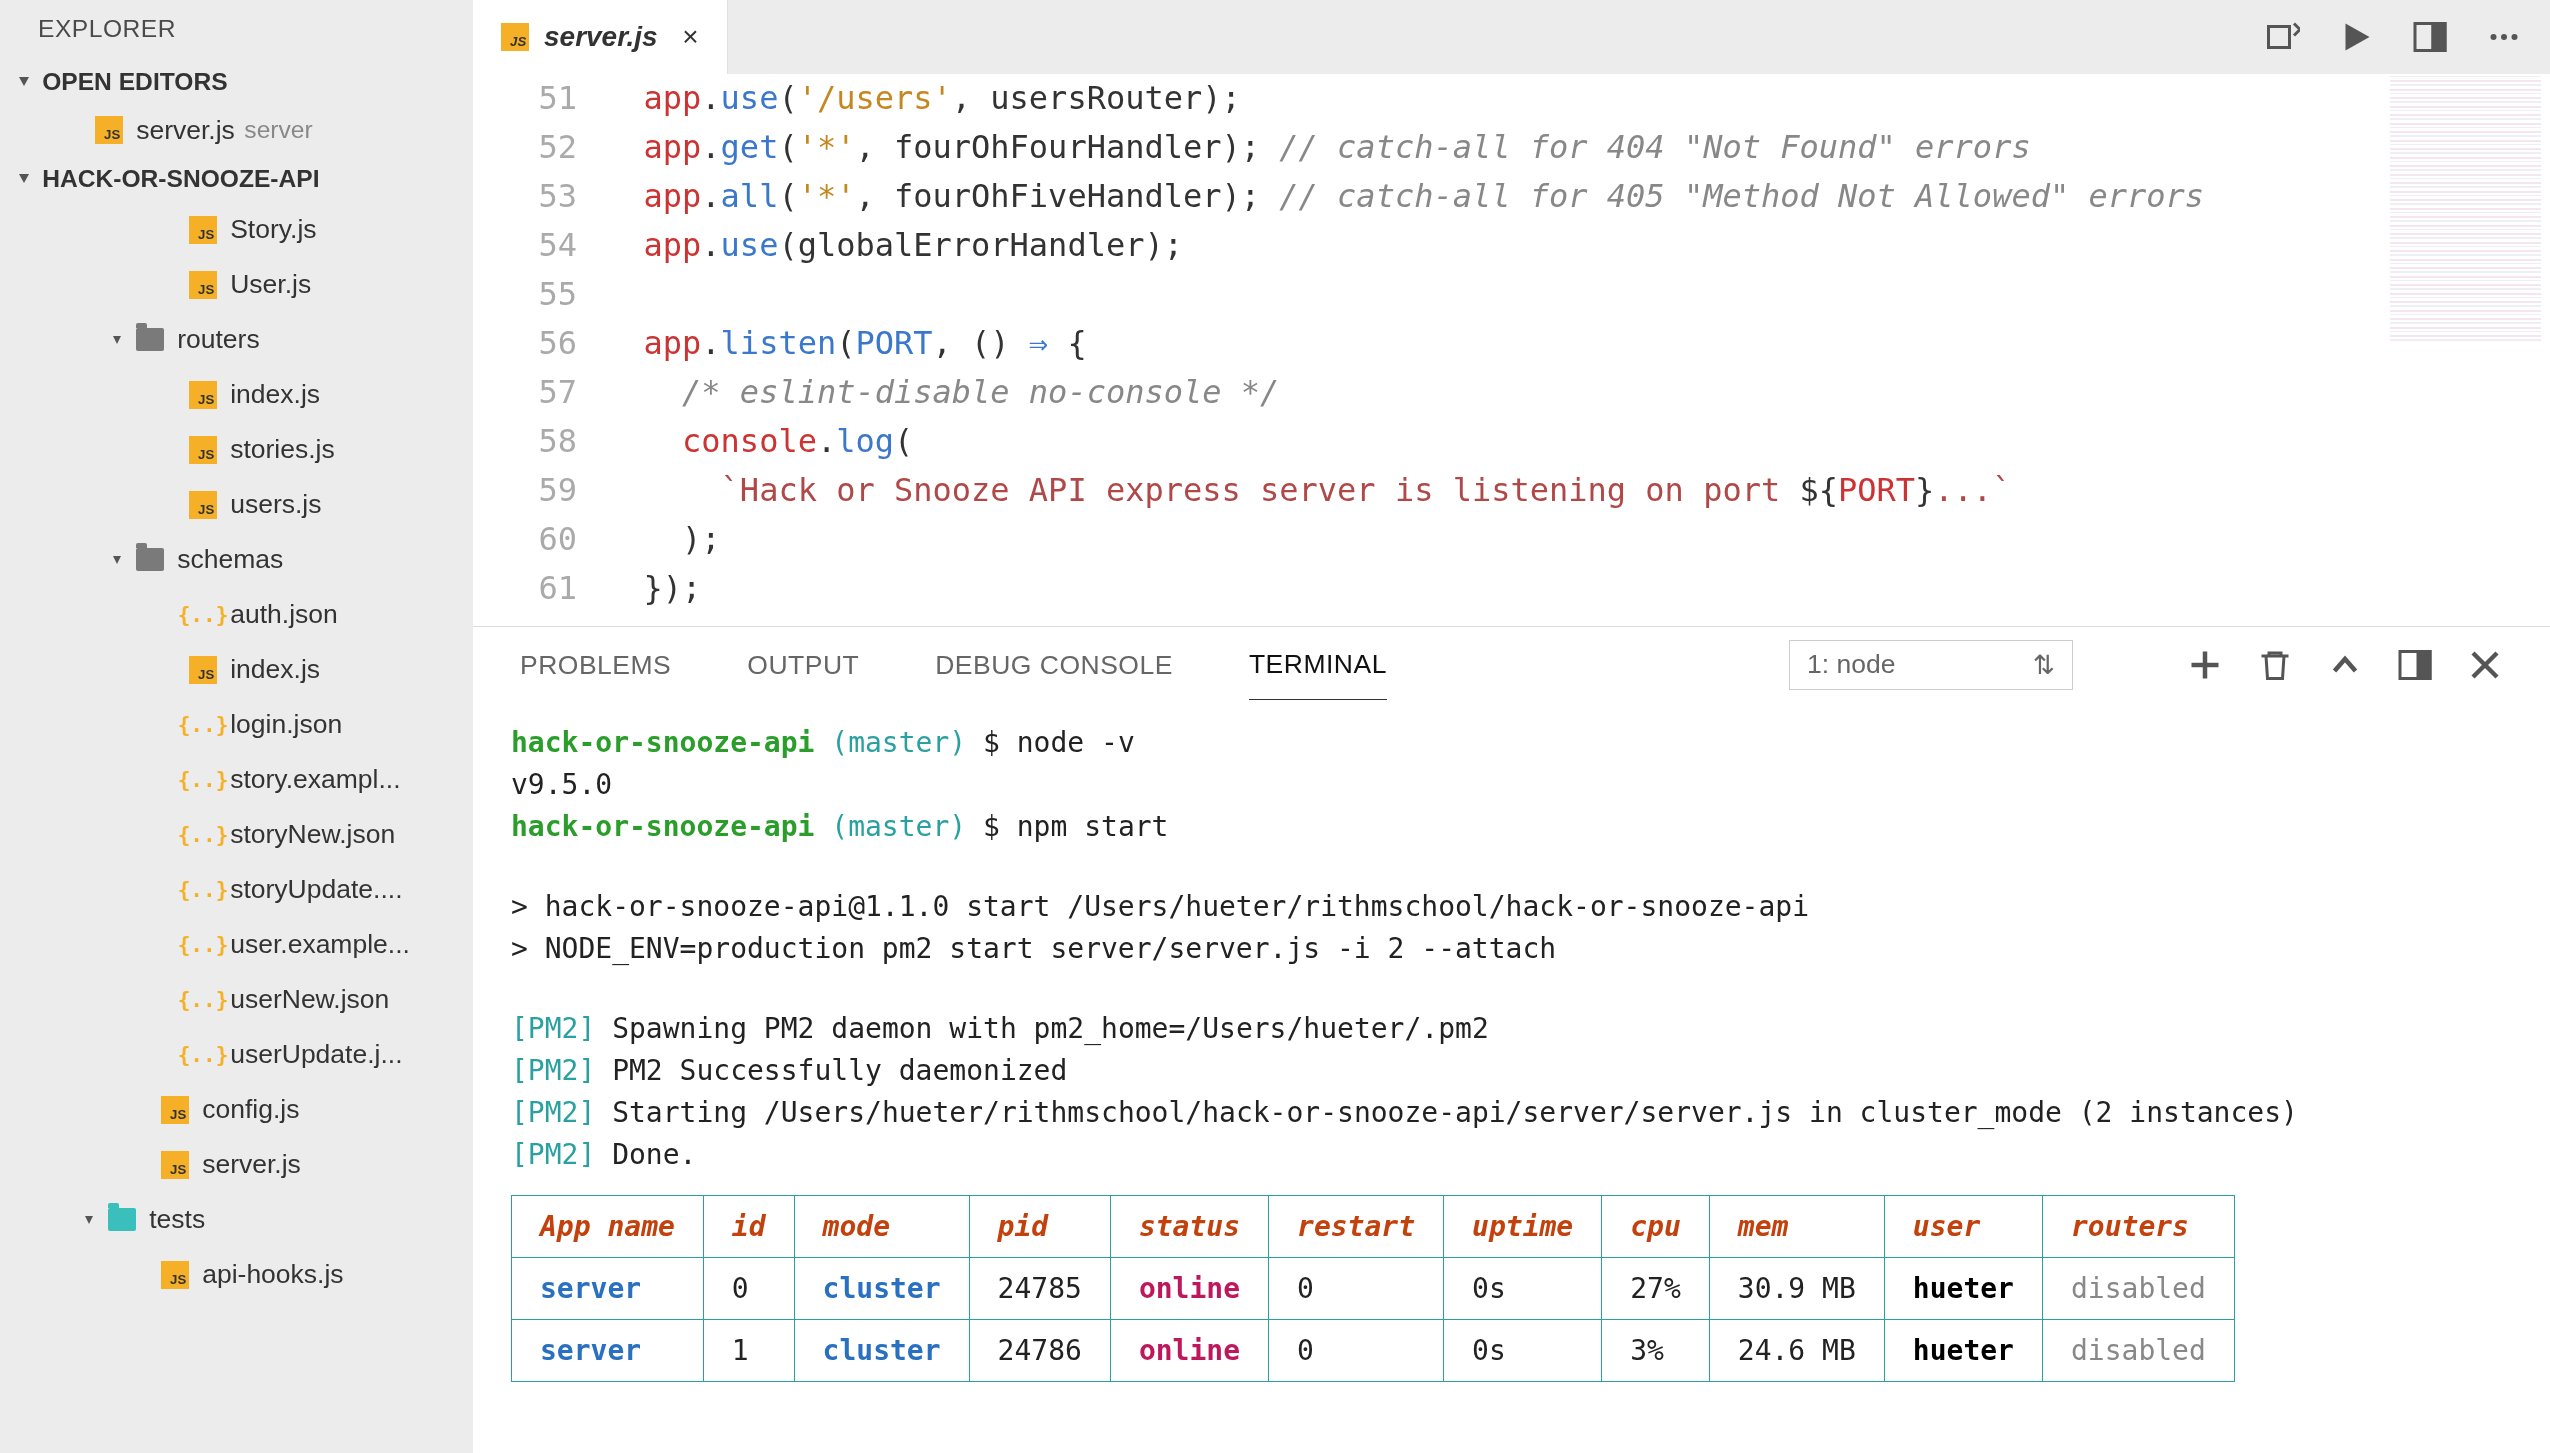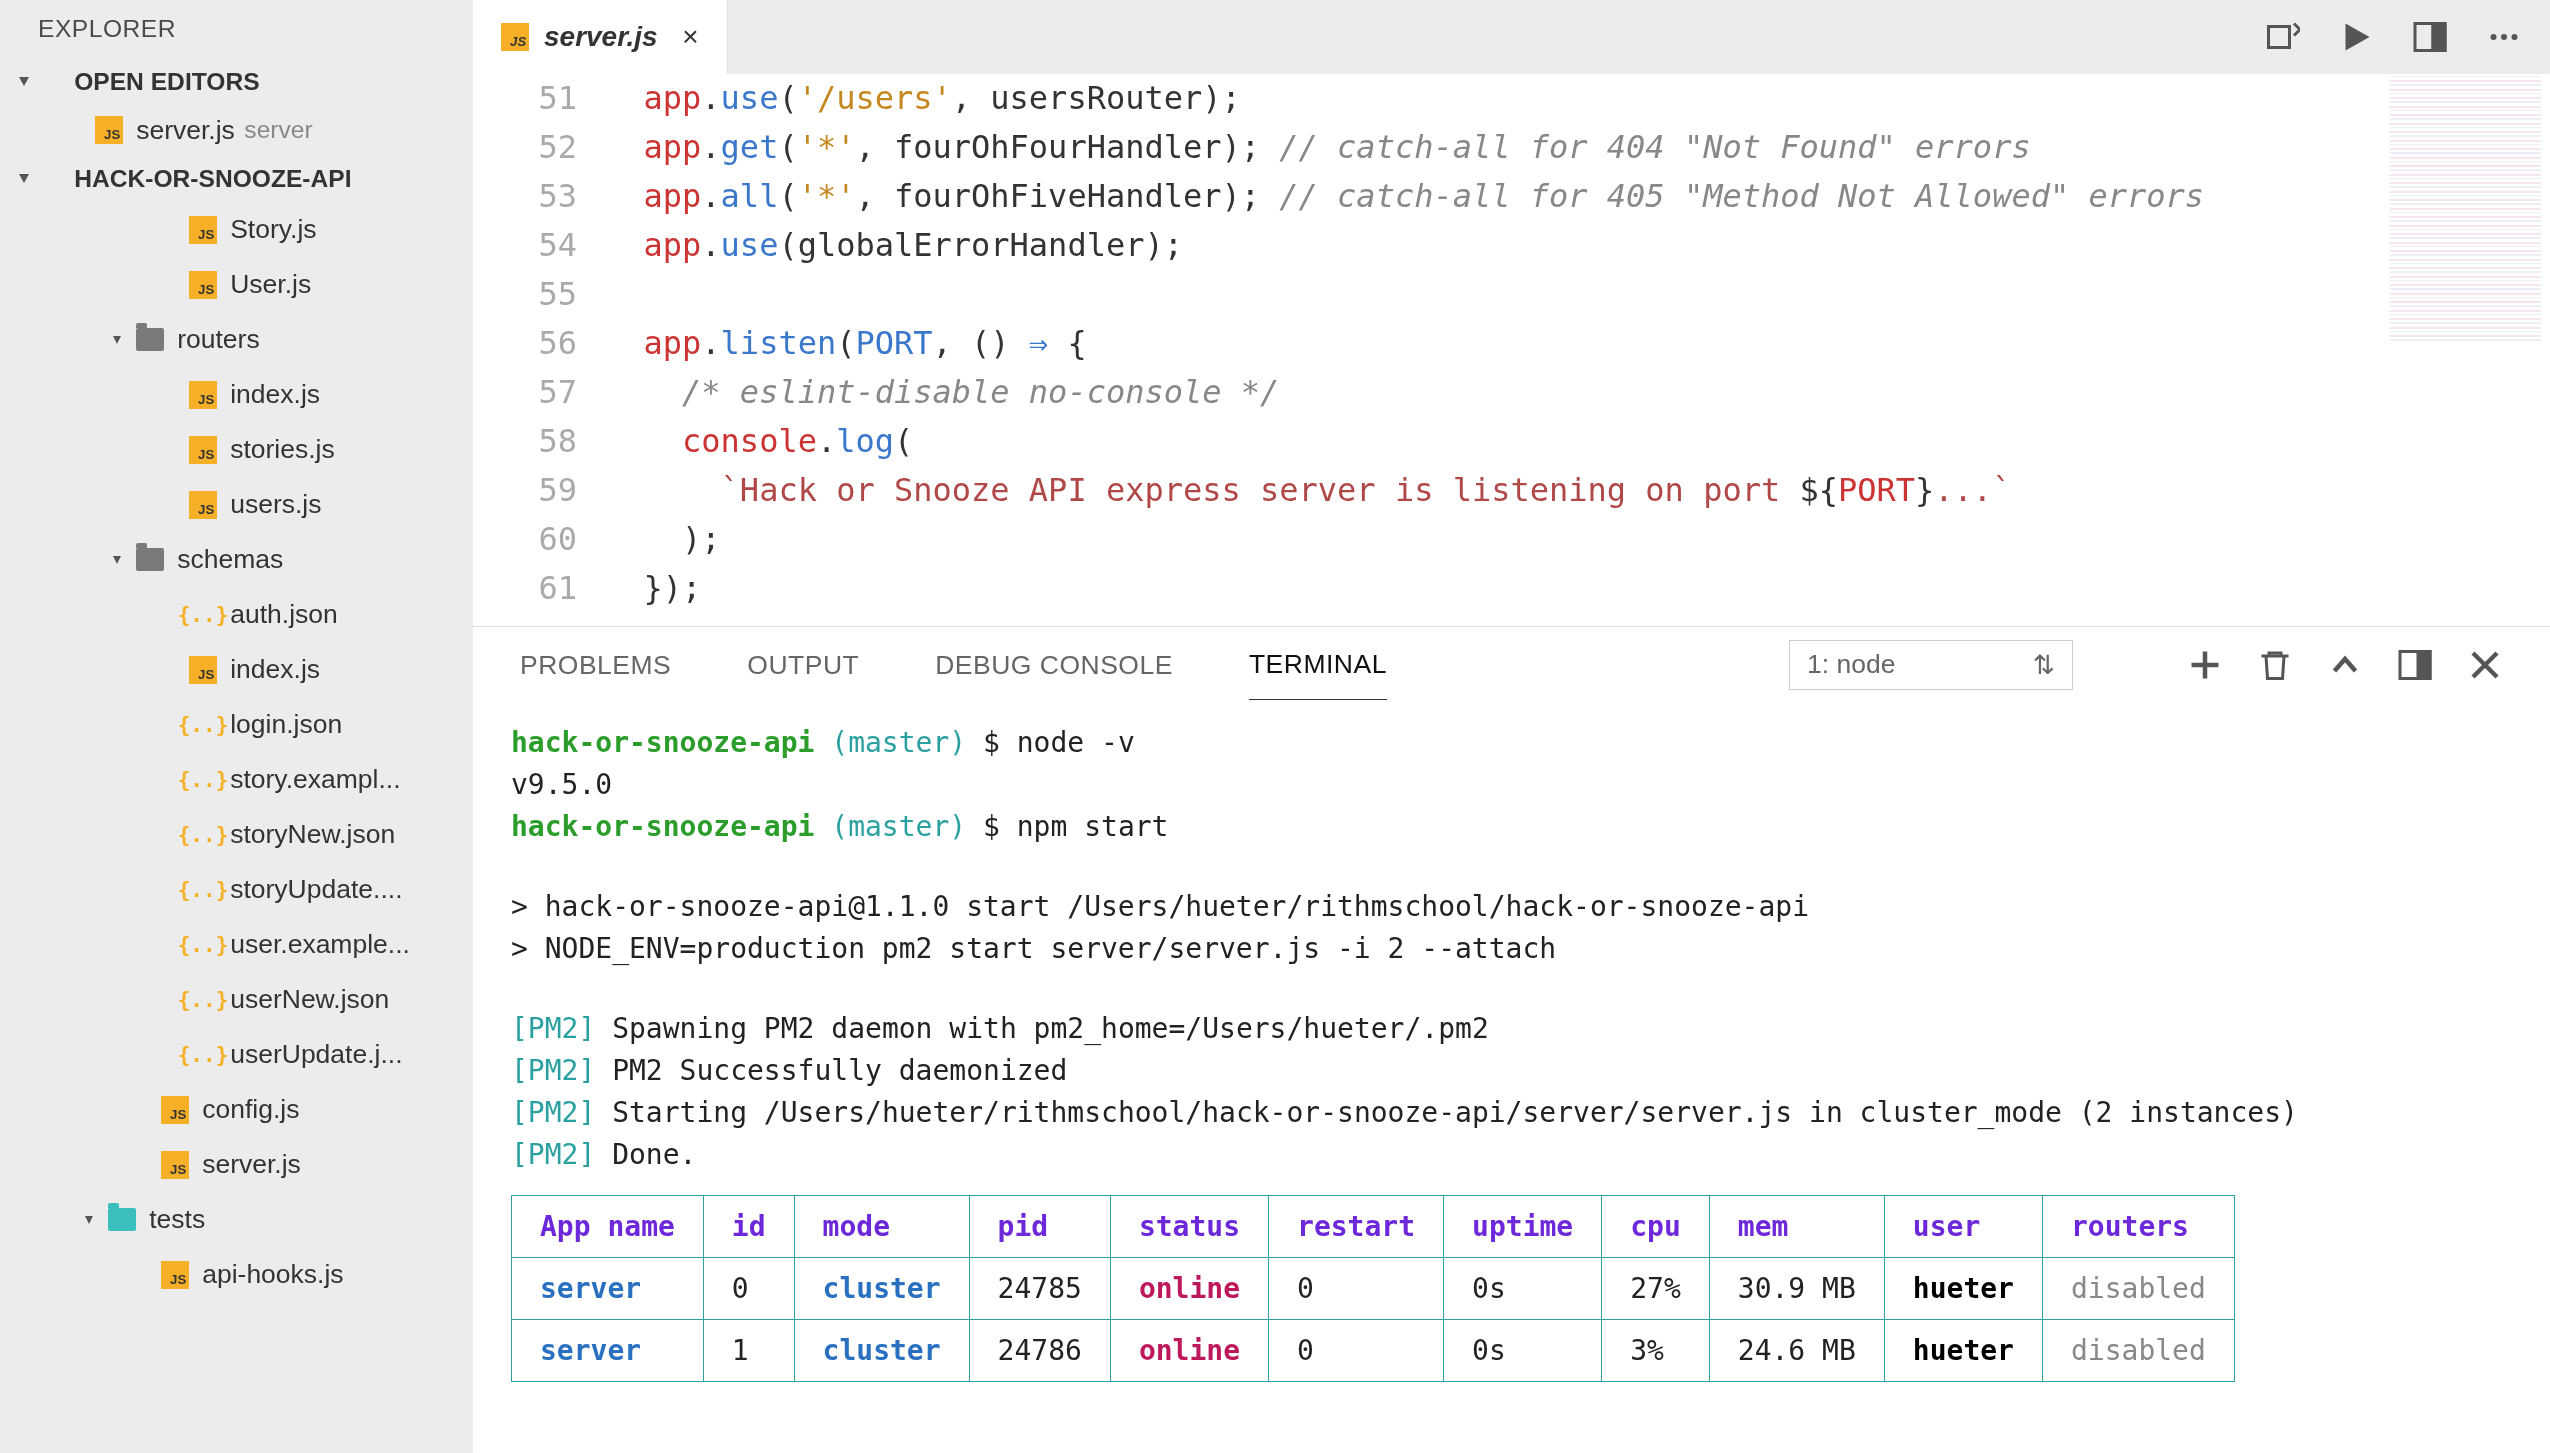--- a/index.html
+++ b/index.html
@@ -2,21 +2,21 @@
 <html style="font-size:15px"><head>
 <meta charset="utf-8">
 <style>
 * { margin: 0; padding: 0; box-sizing: border-box; }
 body { font-family: -apple-system, BlinkMacSystemFont, "Segoe UI", sans-serif; background: #f3f3f3; color: #333; overflow: hidden; }
 .app { display: flex; width: 2550px; height: 1454px; }
 
 
 .sidebar { width: 473px; background: #ececec; display: flex; flex-direction: column; font-size: 26.5px; }
 .sidebar-header { padding: 15px 38px; font-weight: 400; color: #4a4a4a; letter-spacing: 0.5px; font-size: 24.6px; }
-.section-title { display: flex; align-items: center; padding: 9.5px 19px; font-weight: 700; color: #333; font-size: 24.6px; cursor: pointer; gap: 32px; }
+.section-title { display: flex; align-items: center; padding: 9.5px 19px; font-weight: 700; color: #333; font-size: 24.6px; cursor: pointer; }
 .section-title .chevron { width: 0; height: 0; border-left: 5.7px solid transparent; border-right: 5.7px solid transparent; border-top: 9.5px solid #555; margin-right: 13.2px; }
 .file-row { display: flex; align-items: center; padding: 5.7px 19px 5.7px 95px; cursor: pointer; height: 55px; }
 .file-row.indent1 { padding-left: 161px; }
 .file-row.indent2 { padding-left: 189px; }
 .file-row.folder { padding-left: 113px; }
 .file-row.folder1 { padding-left: 85px; }
 .open-editor-item { display: flex; align-items: center; padding: 9.5px 19px 9.5px 95px; }
 .js-icon { width: 28px; height: 28px; background: #f5b027; color: #333; font-size: 13.2px; font-weight: bold; display: flex; align-items: flex-end; justify-content: flex-end; padding: 1.9px 2.8px; margin-right: 13.2px; flex-shrink: 0; }
 .json-icon { width: 28px; height: 28px; color: #f5b027; font-size: 21px; font-weight: bold; display: flex; align-items: center; justify-content: center; margin-right: 13.2px; flex-shrink: 0; font-family: monospace; }
 .folder-icon { width: 28px; height: 23px; background: #7a7a7a; margin-right: 13.2px; flex-shrink: 0; border-radius: 1.9px; position: relative; }
@@ -62,21 +62,21 @@
 .panel-tabs-spacer { flex: 1; }
 .panel-select { border: 0.9px solid #ccc; background: #fff; padding: 7.6px 17px; font-size: 26.5px; width: 284px; display: flex; justify-content: space-between; align-items: flex-start; }
 .panel-actions { display: flex; gap: 34px; margin-left: 38px; align-items: center; }
 
 
 .terminal { flex: 1; padding: 19px 38px; font-family: "Menlo", "Consolas", monospace; font-size: 28px; line-height: 42px; color: #222; }
 .term-green { color: #2a9d2a; font-weight: bold; }
 .term-teal { color: #2aa0a0; }
 .pm2-table { margin-top: 19px; border-collapse: collapse; }
 .pm2-table th, .pm2-table td { border: 1.9px solid #2aa0a0; padding: 9.5px 28px; text-align: left; font-size: 28px; }
-.pm2-table th { color: #6d28d9; font-weight: bold; }
+.pm2-table th { color: #c2410c; font-weight: bold; font-style: italic; }
 .pm2-table td.bold { font-weight: bold; color: #000; }
 .pm2-table td.blue { color: #2a70c0; font-weight: bold; }
 .pm2-table td.green { color: #be185d; font-weight: bold; }
 .pm2-table td.gray { color: #888; }
 
 svg { width: 100%; height: 100%; }
 </style>
 </head>
 <body>
 

